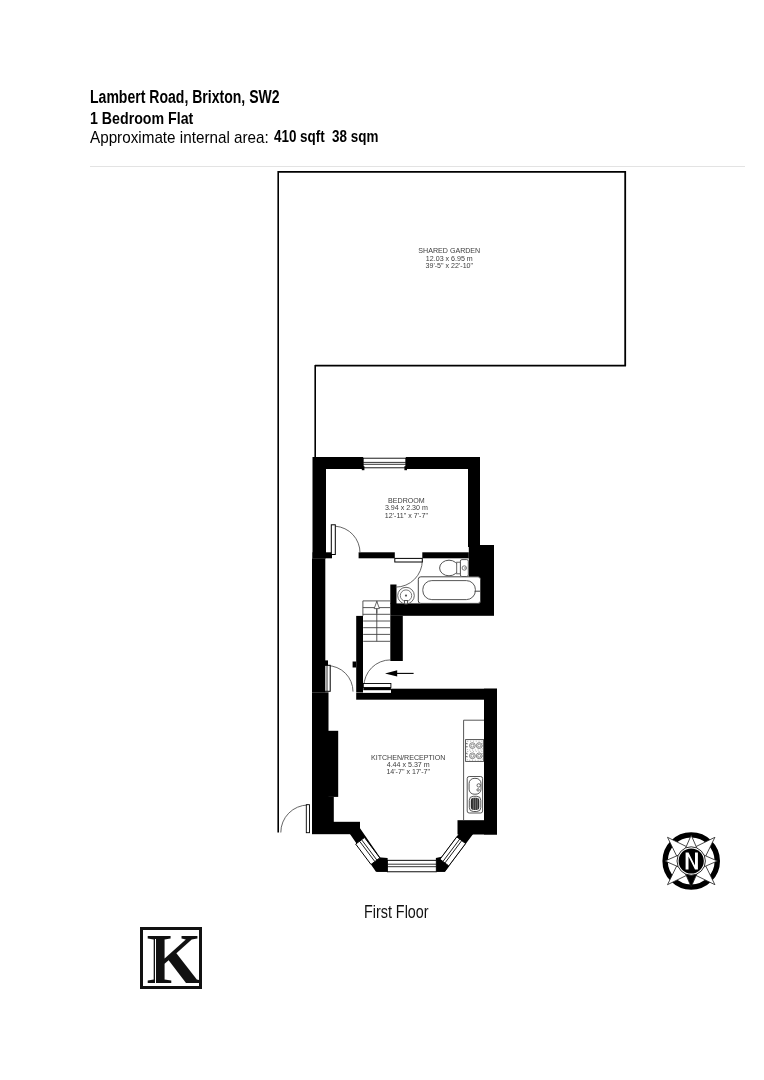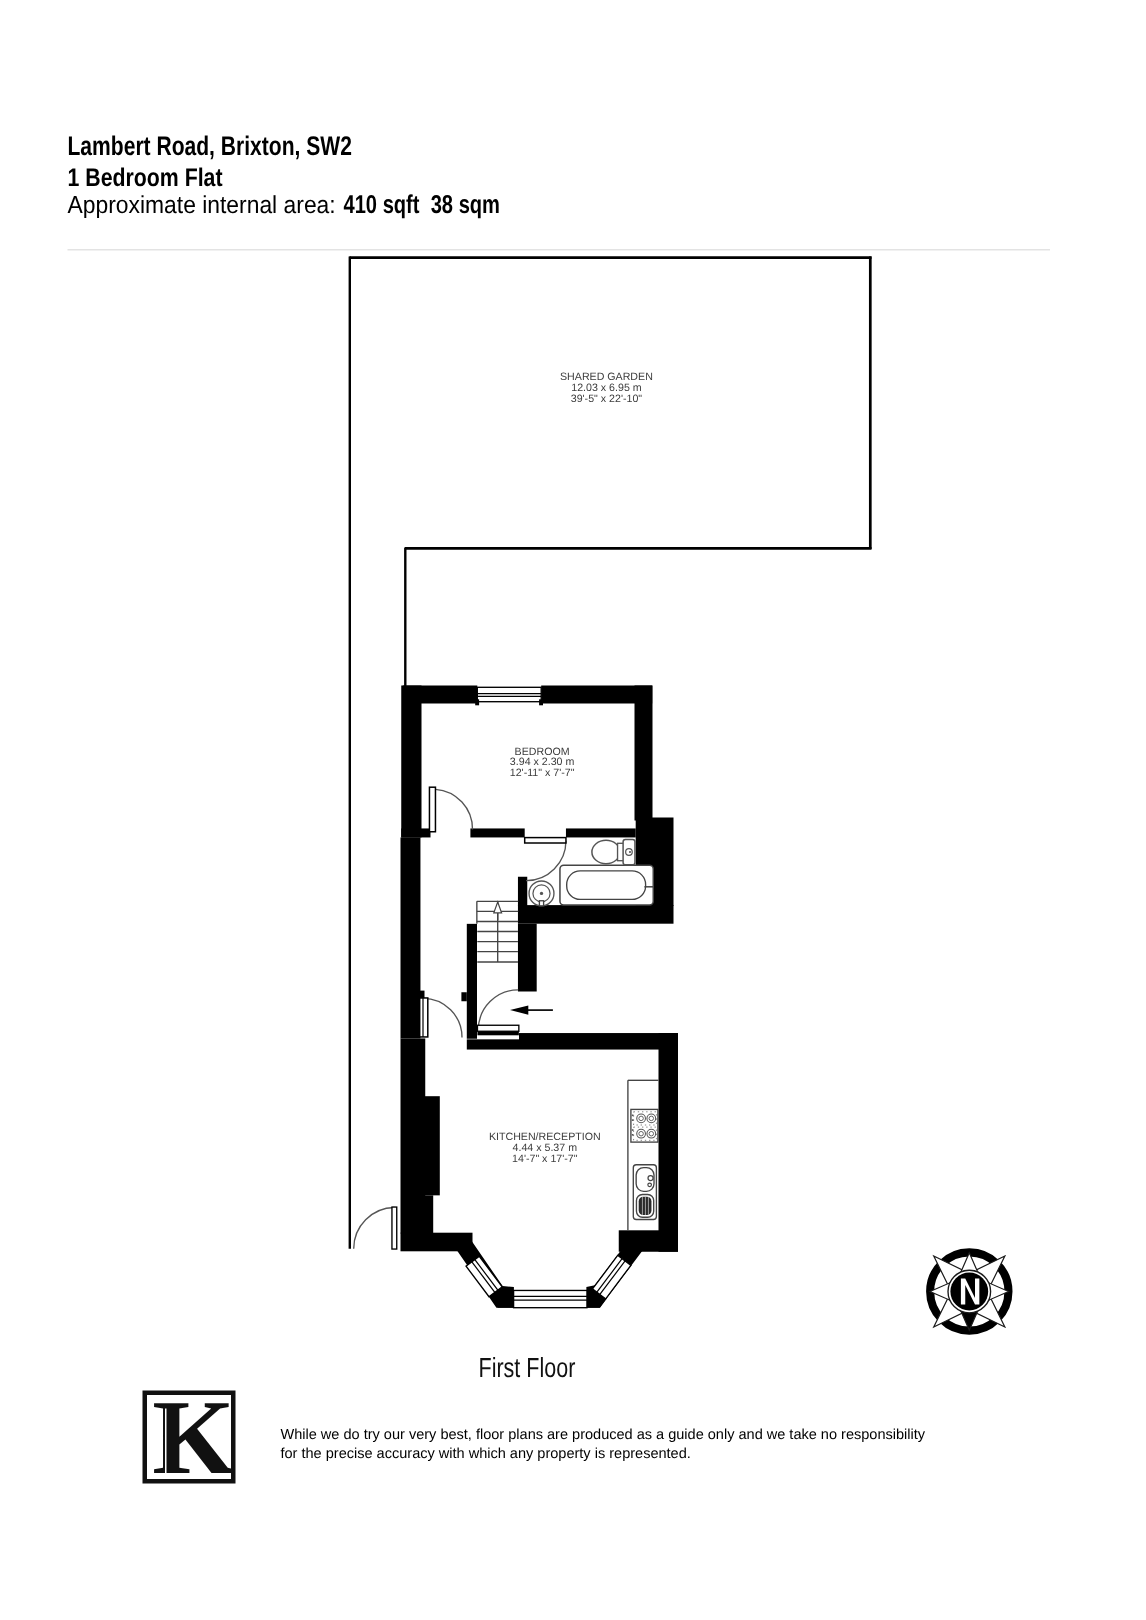--- a/index.html
+++ b/index.html
@@ -1,17 +1,17 @@
 <!DOCTYPE html>
 <html><head>
 <meta charset="utf-8">
 <style>
   html,body{margin:0;padding:0;background:#fff;}
   #page{-webkit-font-smoothing:antialiased;position:relative;width:700px;height:1080px;background:#fff;overflow:hidden;
-        font-family:"Liberation Sans",sans-serif;}
+        font-family:"Liberation Sans",sans-serif;margin-left:45px;}
   .hdr1{position:absolute;left:45px;top:86.5px;font-size:18px;font-weight:bold;color:#000;
         transform:scaleX(0.78);transform-origin:0 0;white-space:nowrap;}
   .hdr2{position:absolute;left:45px;top:108.5px;font-size:17px;font-weight:bold;color:#000;
         transform:scaleX(0.835);transform-origin:0 0;white-space:nowrap;}
   .hdr3{position:absolute;left:45px;top:127.5px;font-size:16.4px;color:#000;
         transform:scaleX(0.93);transform-origin:0 0;white-space:nowrap;}
   .hdr3b{position:absolute;left:229px;top:126.2px;font-size:17.2px;font-weight:bold;color:#000;
         transform:scaleX(0.78);transform-origin:0 0;white-space:nowrap;}
   .sep{position:absolute;left:45px;top:166px;width:673px;height:1px;background:#e3e3e3;}
   .floorlbl{position:absolute;left:318.6px;top:901px;font-size:18.4px;color:#111;
@@ -32,21 +32,20 @@
   <div class="hdr2">1 Bedroom Flat</div>
 
   <div class="hdr3">Approximate internal area:</div>
 
   <div class="hdr3b">410 sqft&nbsp; 38 sqm</div>
 
   <div class="sep"></div>
 
   <div class="floorlbl">First Floor</div>
 
-  <div class="disc">While we do try our very best, floor plans are produced as a guide only and we take no responsibility<br>for the precise accuracy with which any property is represented.</div>
 
   <div class="klogo">
       <div class="k">K</div>
       <div class="kline"></div>
     </div>
 
   <svg width="764" height="1080" viewBox="0 0 764 1080">
   <g fill="none" stroke="none">
 
     <g>

